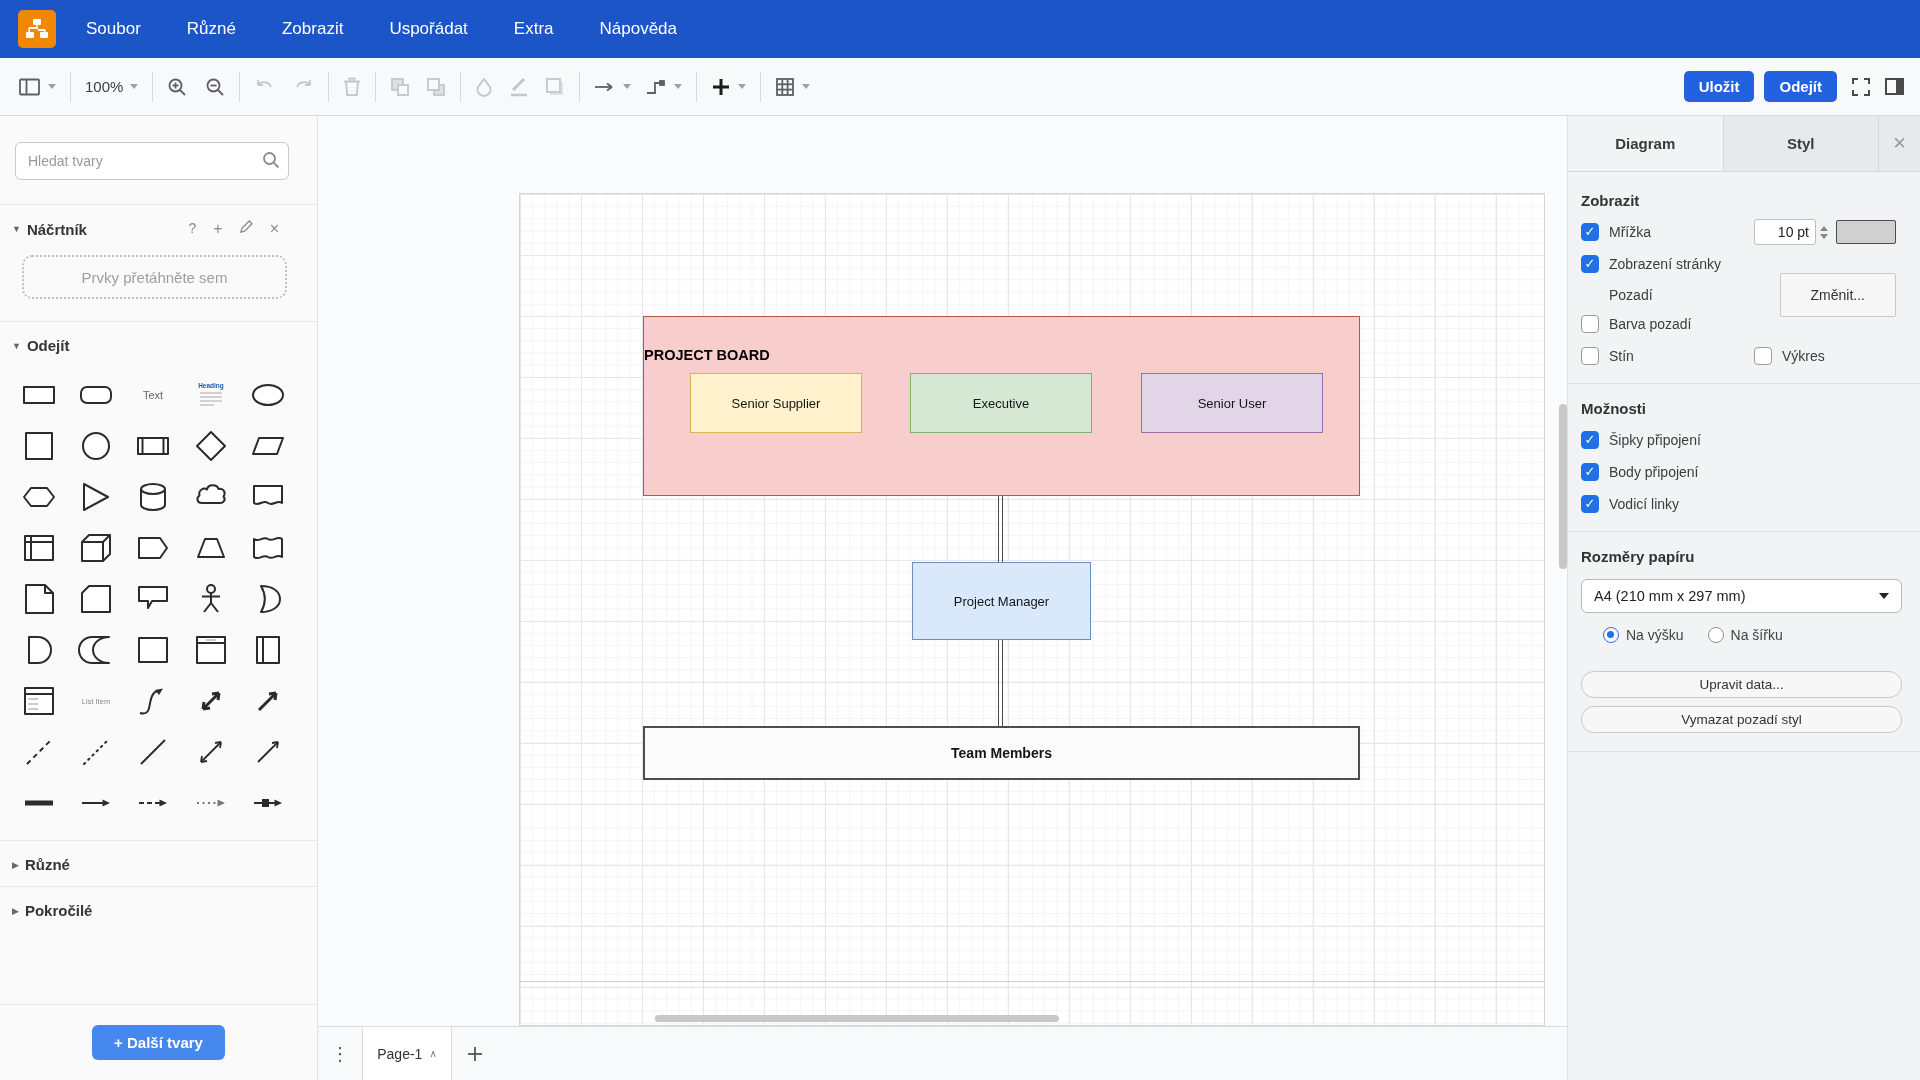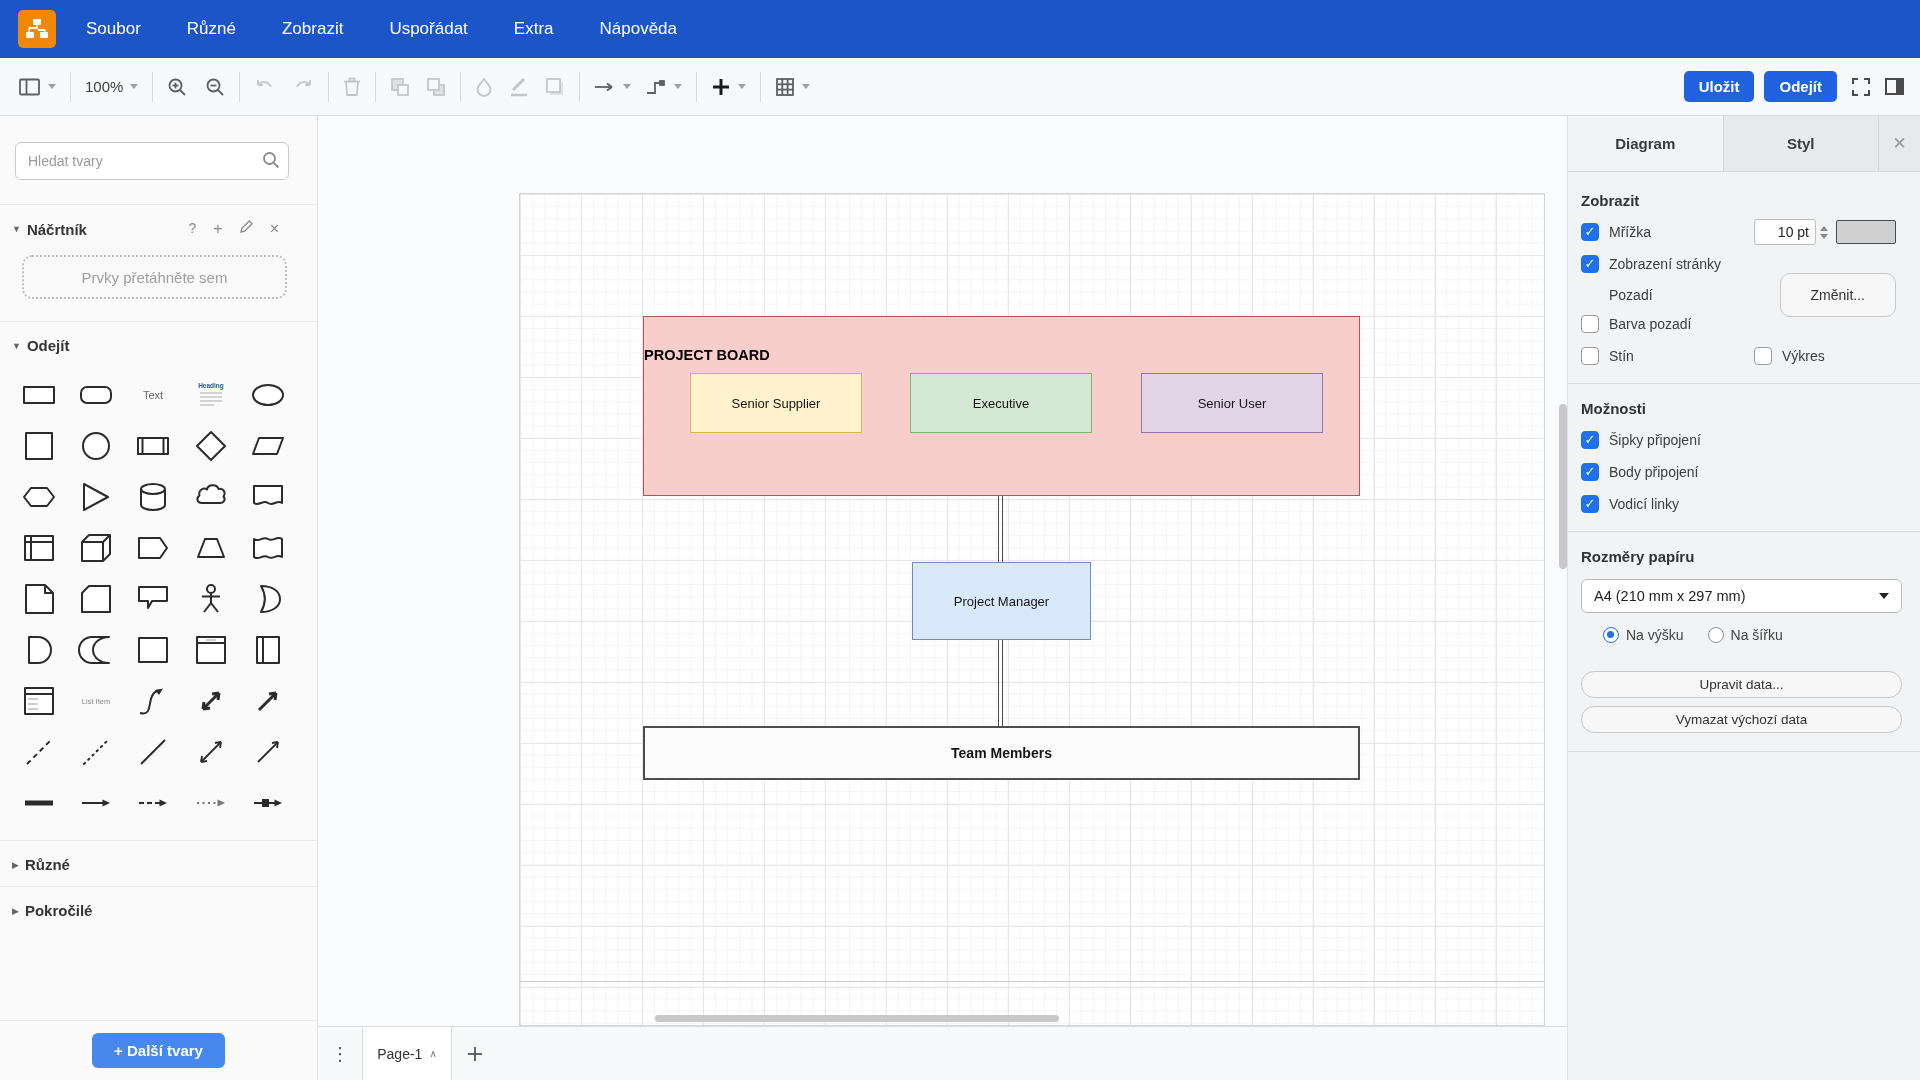--- a/index.html
+++ b/index.html
@@ -36,21 +36,21 @@
   .search-mag { position:absolute; right:9px; top:9px; }
   .side-sec { border-top:1px solid #e9e9e9; }
   .sec-head { display:flex; align-items:center; padding:15px 16px 13px 12px; cursor:pointer; }
   .sec-title { font-size:15px; font-weight:bold; color:#353535; margin-left:6px; }
   .tri { font-size:9px; color:#666; }
   .scratch-tools { margin-left:auto; display:flex; gap:17px; margin-right:22px; color:#8a8a8a; font-size:14px; }
   .scratch-tools span { cursor:pointer; }
   .dropzone { margin:4px 30px 22px 22px; border:2px dotted #bfbfbf; border-radius:10px; height:44px; display:flex; align-items:center; justify-content:center; color:#9e9e9e; font-size:15px; }
   .shapes-grid { display:grid; grid-template-columns:repeat(5,1fr); padding:2px 20px 12px 10px; }
   .shape-cell { height:51px; display:flex; align-items:center; justify-content:center; cursor:pointer; }
-  .more-shapes { position:absolute; bottom:0; left:0; right:0; border-top:1px solid #e9e9e9; height:60px; display:flex; align-items:center; justify-content:center; background:#fafafa; }
+  .more-shapes { position:absolute; bottom:0; left:0; right:0; border-top:1px solid #e9e9e9; height:76px; display:flex; align-items:center; justify-content:center; background:#fafafa; }
   .more-btn { background:#4788ee; color:#fff; border:none; border-radius:6px; height:35px; padding:0 22px; font-size:15px; font-weight:bold; cursor:pointer; font-family:inherit; }
 
   
   .canvas-col { flex:1; display:flex; flex-direction:column; min-width:0; }
   .canvas { position:relative; height:910px; background:#fafbfc; overflow:hidden; }
   .page { position:absolute; left:201px; top:77px; width:1026px; height:833px; background-color:#fff; border:1px solid #d5d5d5;
     background-image:
       linear-gradient(to right,#e7e7e7 1px,transparent 1px),
       linear-gradient(to bottom,#e7e7e7 1px,transparent 1px),
       linear-gradient(to right,#f4f4f4 1px,transparent 1px),
@@ -83,21 +83,21 @@
   .plabel.noindent { margin-left:28px; }
   .cb { width:18px; height:18px; border:1.5px solid #9a9a9a; border-radius:4px; background:#fff; flex:none; cursor:pointer; position:relative; }
   .cb.checked { background:#2070e8; border-color:#2070e8; }
   .cb.checked::after { content:"✓"; position:absolute; left:2.5px; top:-0.5px; color:#fff; font-size:13px; font-weight:bold; }
   .pright { position:absolute; right:6px; display:flex; align-items:center; }
   .numbox { width:62px; height:26px; border:1px solid #bdbdbd; border-radius:3px; background:#fff; font-size:14px; color:#222; text-align:right; padding-right:6px; font-family:inherit; }
   .spinner { display:flex; flex-direction:column; gap:3px; margin:0 8px 0 4px; cursor:pointer; }
   .sp-up { width:0;height:0;border-left:4px solid transparent;border-right:4px solid transparent;border-bottom:5px solid #8a8a8a; }
   .sp-dn { width:0;height:0;border-left:4px solid transparent;border-right:4px solid transparent;border-top:5px solid #8a8a8a; }
   .swatch { width:60px; height:24px; background:#d0d0d0; border:1px solid #4c4c4c; border-radius:2px; cursor:pointer; }
-  .pbtn { background:#f7f7f7; border:1px solid #c9c9c9; border-radius:10px; height:44px; padding:0 30px; font-size:14px; color:#333; cursor:pointer; font-family:inherit; }
+  .pbtn { background:#f7f7f7; border:1px solid #c9c9c9; border-radius:2px; height:44px; padding:0 30px; font-size:14px; color:#333; cursor:pointer; font-family:inherit; }
   .col2 { position:absolute; left:173px; display:flex; align-items:center; }
   .pdivider { border-top:1px solid #dcdcdc; margin:18px -18px 16px -13px; }
   .pselect { width:100%; height:20px; border:1px solid #b9b9b9; border-radius:6px; background:#fff; display:flex; align-items:center; padding:16px 12px; font-size:14.5px; color:#222; cursor:pointer; justify-content:space-between; }
   .sel-chevron { width:0;height:0;border-left:5px solid transparent;border-right:5px solid transparent;border-top:6px solid #222; }
   .radio-row { display:flex; align-items:center; gap:24px; margin:14px 0 0 22px; }
   .radio-item { display:flex; align-items:center; gap:7px; cursor:pointer; font-size:14px; color:#444; }
   .radio { width:16px; height:16px; border-radius:50%; border:1.5px solid #8f8f8f; background:#fff; position:relative; flex:none; }
   .radio.on { border-color:#2070e8; }
   .radio.on::after { content:""; position:absolute; left:3px; top:3px; width:7px; height:7px; border-radius:50%; background:#2070e8; }
   .pbtn-stack { display:flex; flex-direction:column; gap:8px; margin-top:28px; }
@@ -813,19 +813,19 @@
             <span>Na výšku</span>
           </span>
           <span class="radio-item">
             <span class="radio"></span>
             <span>Na šířku</span>
           </span>
         </div>
 
         <div class="pbtn-stack">
           <button class="pill-btn">Upravit data...</button>
-          <button class="pill-btn">Vymazat výchozí data</button>
+          <button class="pill-btn">Vymazat pozadí styl</button>
         </div>
         <div class="pdivider"></div>
       </div>
     </aside>
   </div>
 </div>
 
 </body></html>

